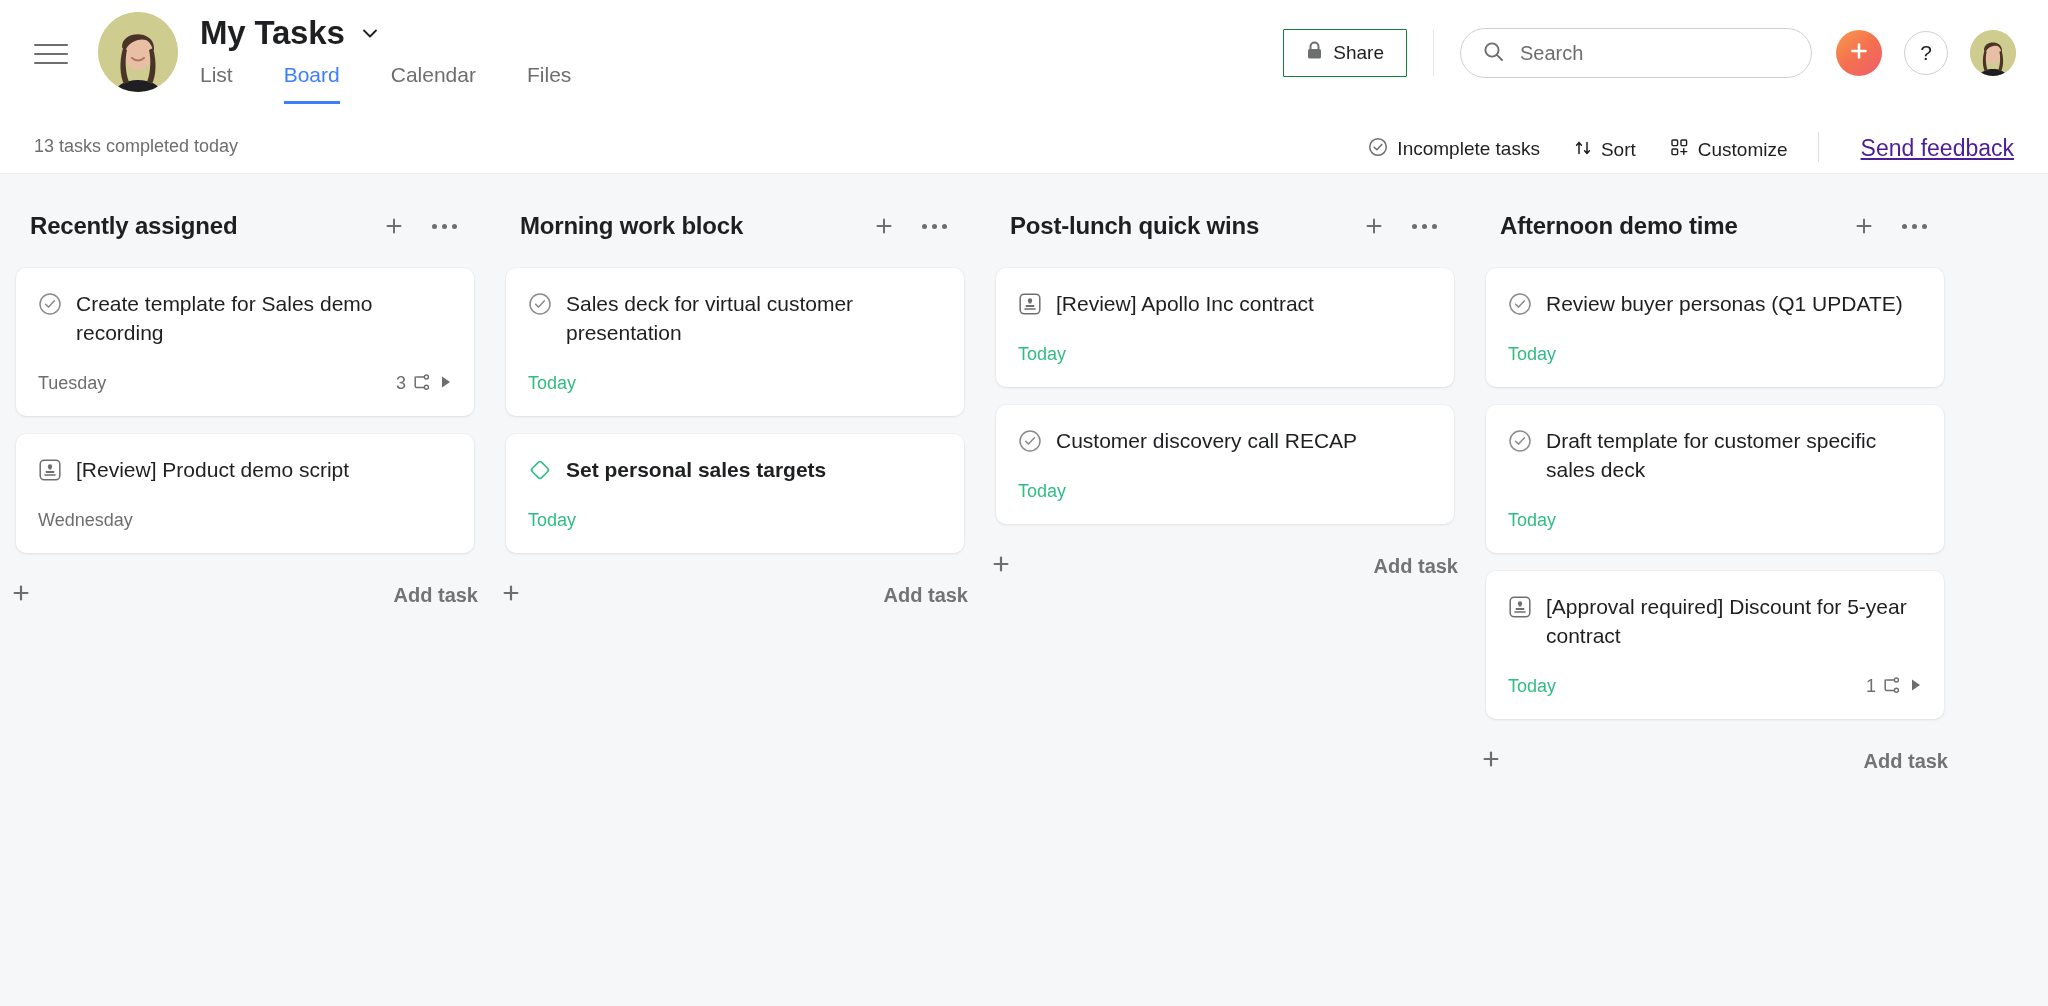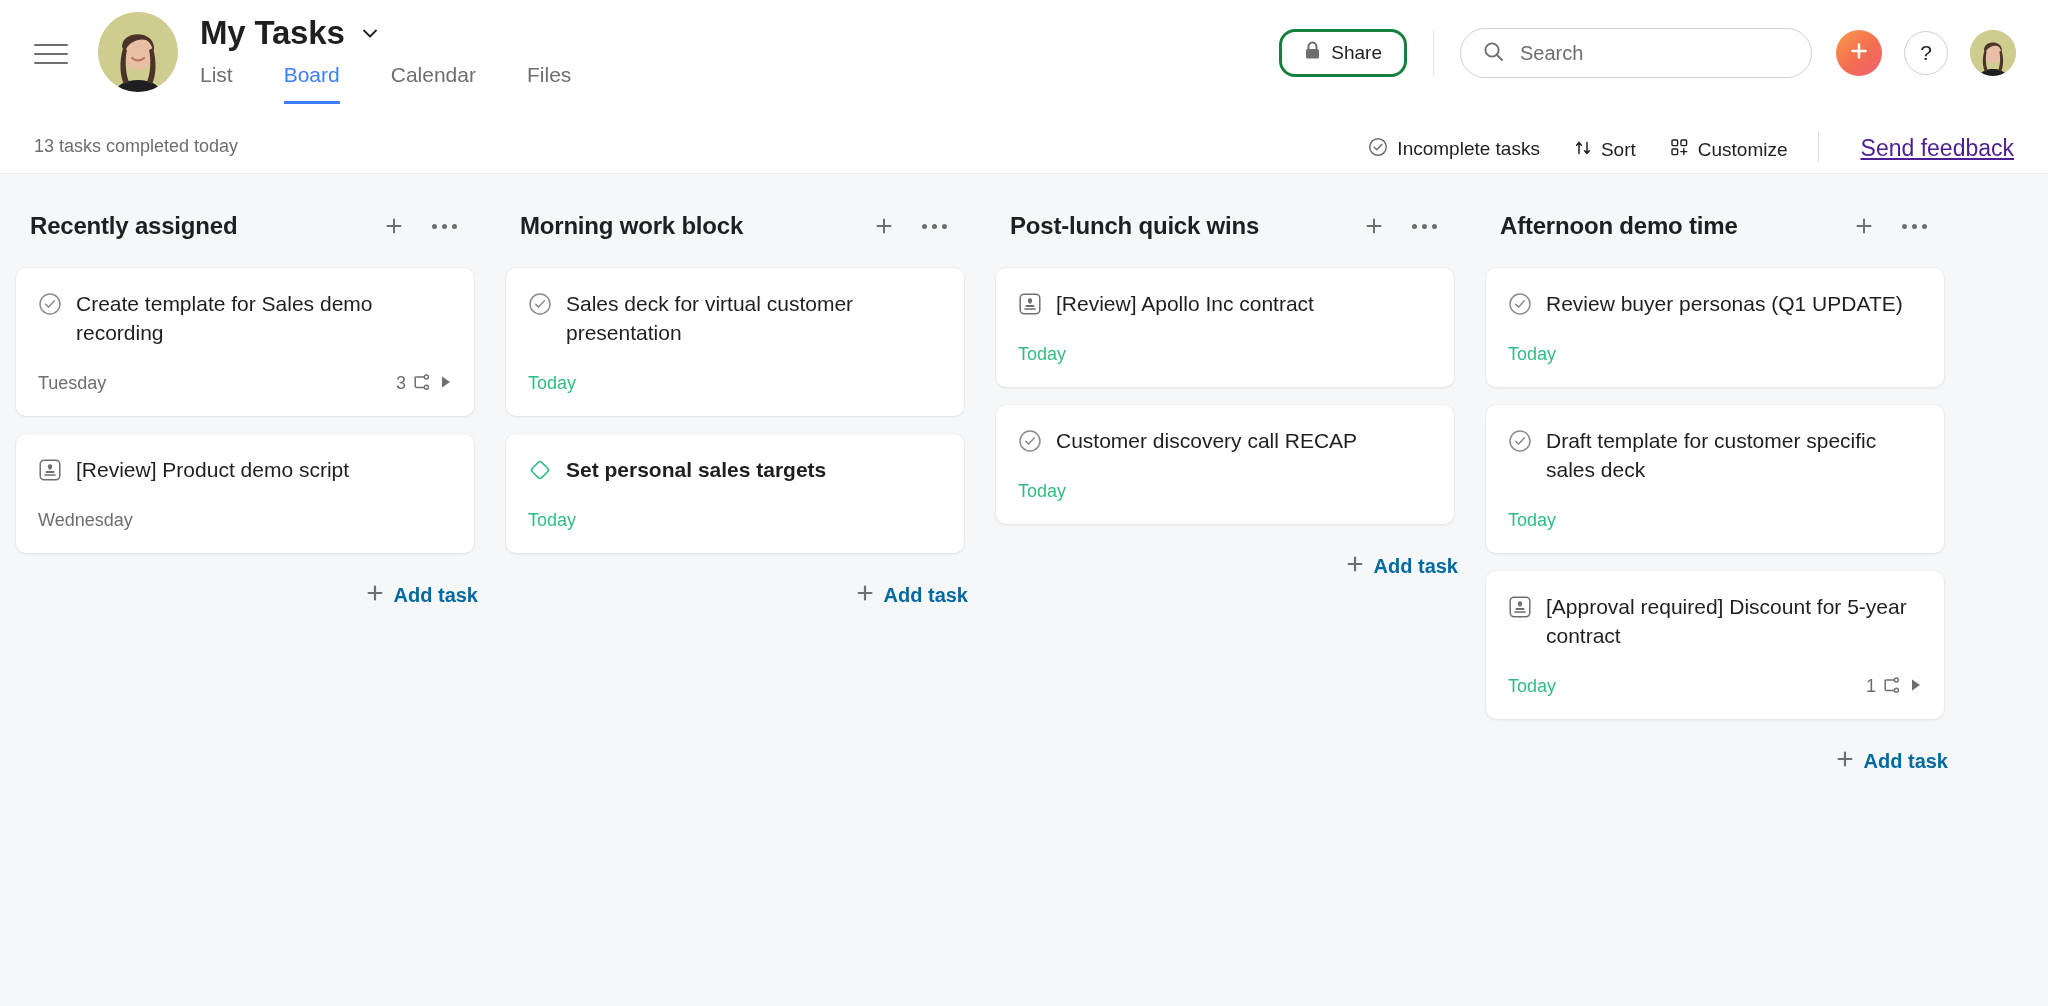--- a/index.html
+++ b/index.html
@@ -58,21 +58,21 @@
   }
   .tab.active { color: #3d7dff; border-bottom-color: #3d7dff; font-weight: 400; }
 
   .topbar-right {
     margin-left: auto; display: flex; align-items: center; gap: 0;
     margin-top: 28px; padding-right: 4px;
   }
   .share-btn {
     display:flex; align-items:center; gap: 10px;
     height: 48px; padding: 0 22px;
-    border: 3px solid #15803d; border-radius: 16px; background:#fff;
+    border: 1px solid #15803d; border-radius: 1px; background:#fff;
     font-size: 19px; color: #1e1f21; cursor: pointer;
   }
   .divider-v { width:1px; height: 46px; background: #e6e7e8; margin: 0 26px; }
 
   .search-box {
     display: flex; align-items: center; gap: 16px;
     width: 352px; height: 50px;
     border: 1px solid #cfd0d1; border-radius: 26px;
     padding: 0 22px;
     cursor: text;
@@ -161,23 +161,23 @@
     display:flex; align-items:center;
     margin-top: 24px; min-height: 24px;
   }
   .due { font-size: 18px; }
   .due.today { color: #2fbd84; }
   .due.plain { color: #6d6e6f; }
   .subtasks { margin-left:auto; display:flex; align-items:center; gap: 7px; }
   .subtasks .cnt { font-size: 18px; color: #6d6e6f; }
 
   .add-task {
-    display:flex; align-items:center; justify-content:flex-end; gap: 10px;
+    display:flex; align-items:center; justify-content:space-between; gap: 10px;
     margin-top: 22px; height: 42px;
-    font-size: 20px; color: #0369a1; font-weight: bold;
+    font-size: 20px; color: #737373; font-weight: bold;
     cursor: pointer;
   }
 </style>
 </head>
 <body>
 
 <div class="topbar">
 
   <div class="hamburger">
     <span></span>

